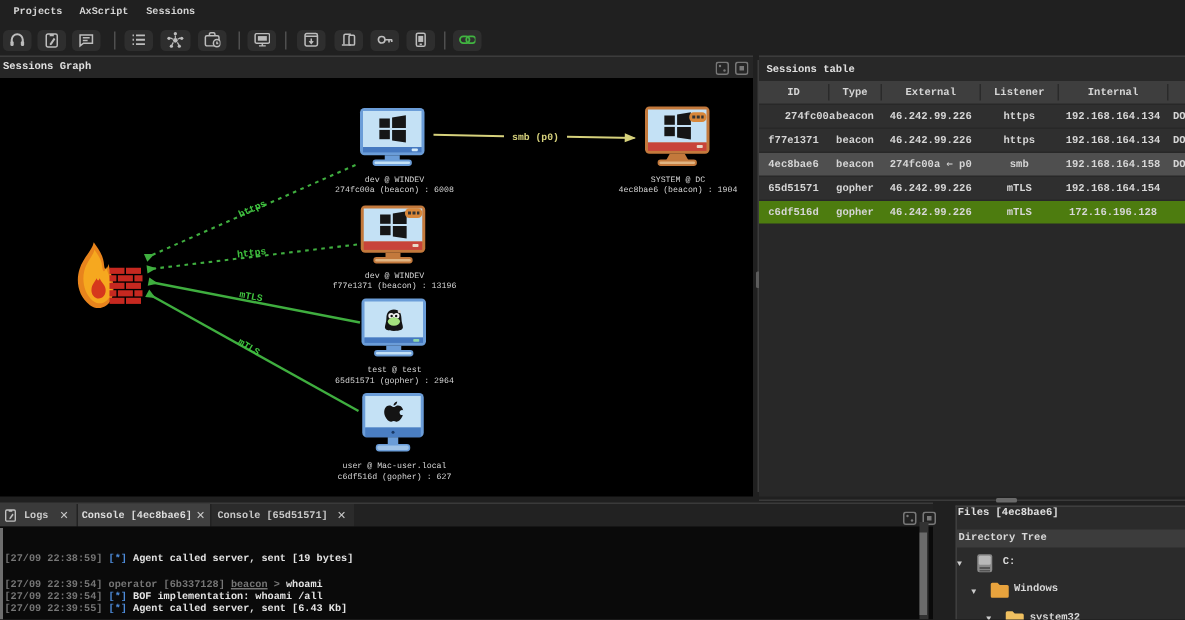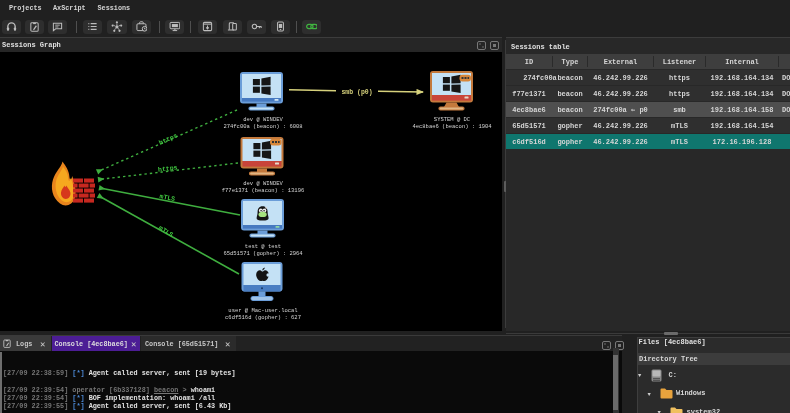--- a/index.html
+++ b/index.html
@@ -327,41 +327,41 @@
       <div class="tcell" style="left:200px; width:72px;">192.168.164.158</div>
       <div class="tcell" style="left:276px; width:30px; justify-content:flex-start;">DO</div>
   </div>
   <div class="trow" style="top:80px; background:#2f2f2f;">
     <div class="tcell" style="left:0; width:46px;">65d51571</div>
       <div class="tcell" style="left:47px; width:34px;">gopher</div>
       <div class="tcell" style="left:82px; width:65px;">46.242.99.226</div>
       <div class="tcell" style="left:148px; width:51px;">mTLS</div>
       <div class="tcell" style="left:200px; width:72px;">192.168.164.154</div>
   </div>
-  <div class="trow" style="top:96px; background:#0f766e;">
+  <div class="trow" style="top:96px; background:#4d7c0f;">
     <div class="tcell" style="left:0; width:46px;">c6df516d</div>
       <div class="tcell" style="left:47px; width:34px;">gopher</div>
       <div class="tcell" style="left:82px; width:65px;">46.242.99.226</div>
       <div class="tcell" style="left:148px; width:51px;">mTLS</div>
       <div class="tcell" style="left:200px; width:72px;">172.16.196.128</div>
   </div>
   <div class="abs" style="left:0px; top:295px; width:284px; height:1px; background:#3a3a3a;"></div>
     <div class="abs" style="left:158px; top:294px; width:14px; height:2.5px; background:#6a6a6a; border-radius:1px;"></div>
 </div>
 <div class="abs" id="tabbar">
   <div class="tab" style="left:0; width:51px; background:#3a3a3a;">
     <svg style="position:absolute; left:3px; top:3px;" width="8" height="9" viewBox="0 0 8 9" fill="none" stroke="#c0c0c0" stroke-width="0.9">
         <rect x="0.8" y="1" width="6.4" height="7.4" rx="0.8"></rect>
         <path d="M2.8 1 h2.4 v1.2 h-2.4 z" fill="#c0c0c0" stroke="none"></path>
         <path d="M5.3 3.4 L3.4 6.2 l-0.2 1 1-0.3 1.9-2.8 z" fill="#c0c0c0" stroke="none"></path>
       </svg>
     <span style="position:absolute; left:16px; top:4px;">Logs</span>
     <span style="position:absolute; left:40px; top:2.5px; color:#c8c8c8; font-size:9px;">✕</span>
   </div>
-  <div class="tab" style="left:52px; width:88px; background:#4c1d95;">
+  <div class="tab" style="left:52px; width:88px; background:#404040;">
     <span style="position:absolute; left:2.5px; top:4px; color:#dedede;">Console [4ec8bae6]</span>
     <span style="position:absolute; left:79px; top:2.5px; color:#c8c8c8; font-size:9px;">✕</span>
   </div>
   <div class="tab" style="left:141px; width:95px; background:#2b2b2b;">
     <span style="position:absolute; left:4px; top:4px;">Console [65d51571]</span>
     <span style="position:absolute; left:84px; top:2.5px; color:#c8c8c8; font-size:9px;">✕</span>
   </div>
   <svg class="wicons" style="left:601.5px; top:4.5px;" width="22" height="9" fill="none" stroke="#787878" stroke-width="1">
       <rect x="0.5" y="0.5" width="8" height="8" rx="1.5"></rect>
       <circle cx="3" cy="3" r="0.8" fill="#787878" stroke="none"></circle>

